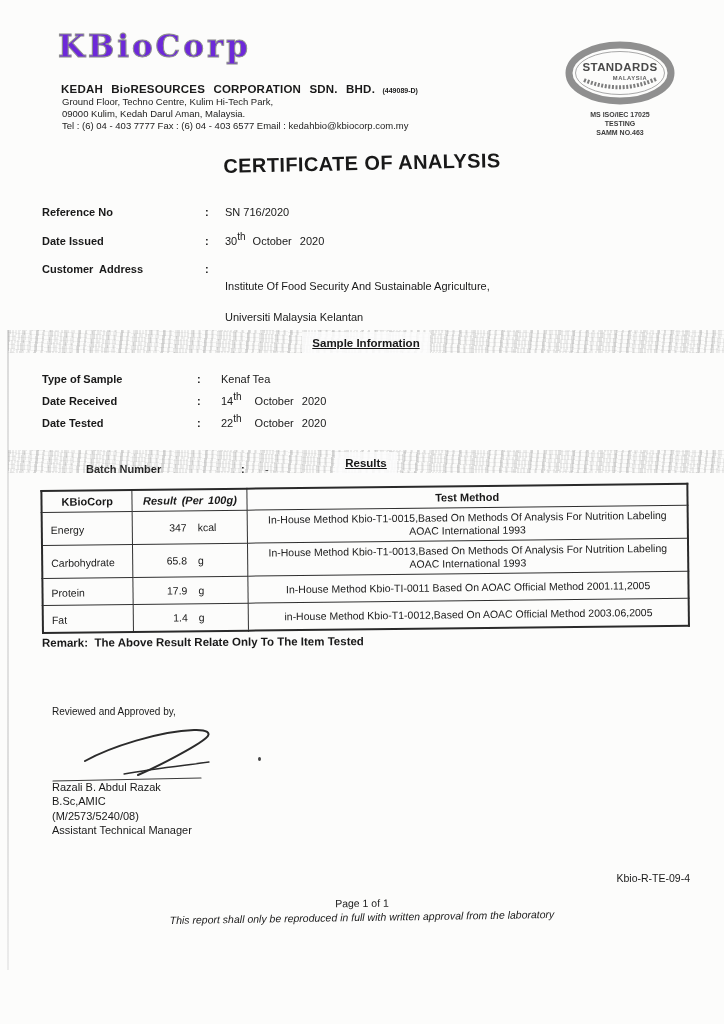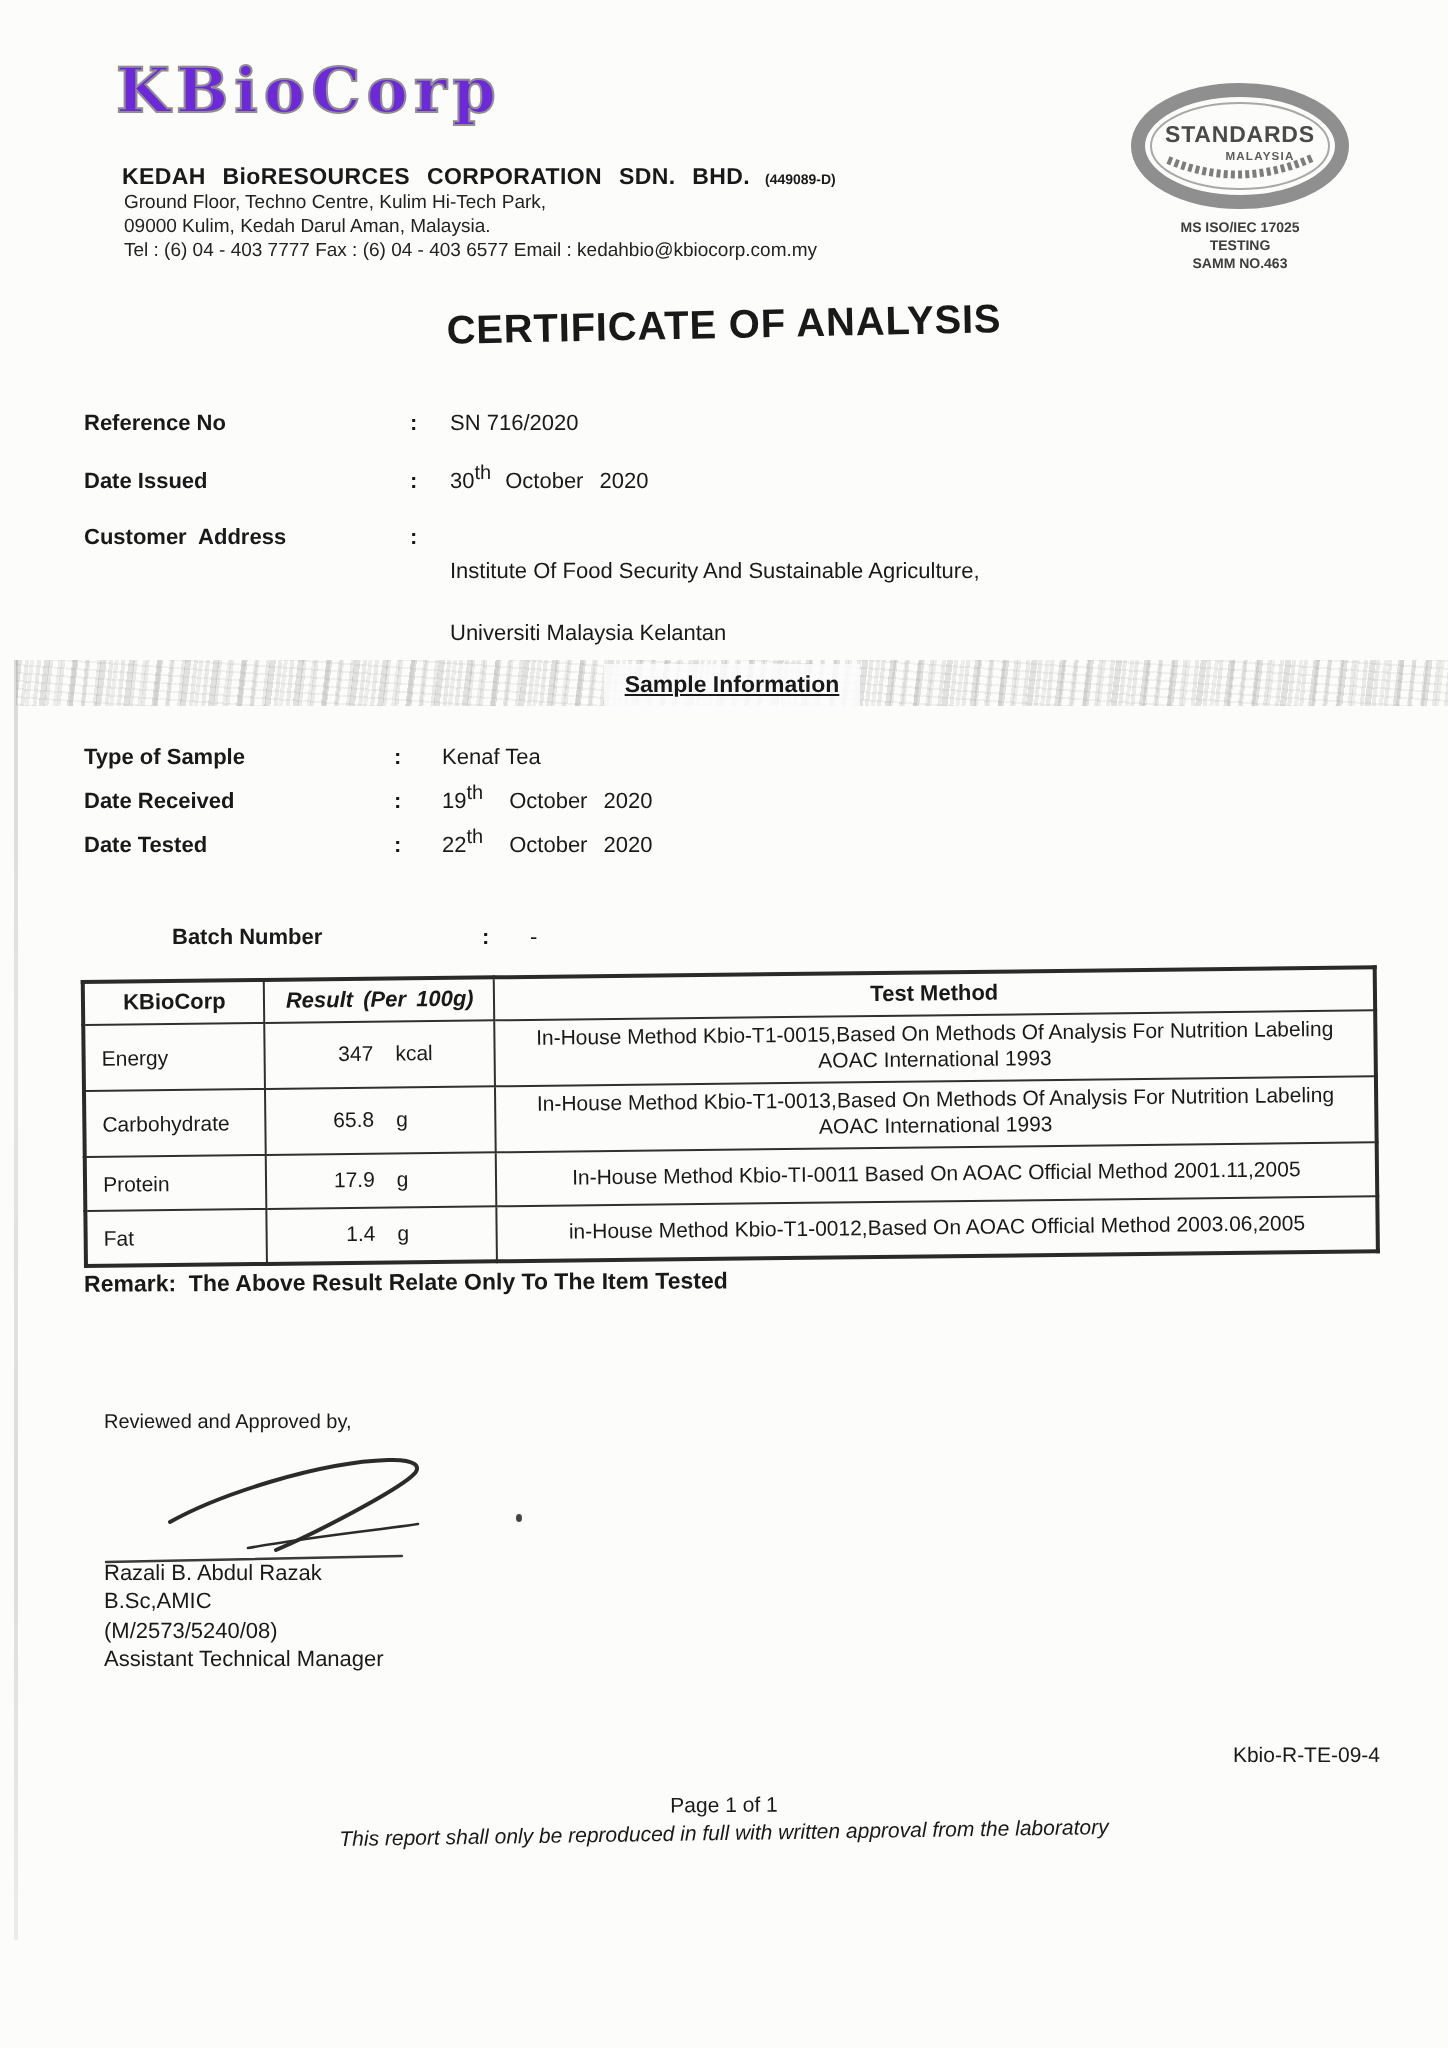--- a/index.html
+++ b/index.html
@@ -173,35 +173,38 @@
 
   <div class="field smp-grid f-type">
     <span class="lbl">Type of Sample</span>
     <span class="colon">:</span>
     <span class="value">Kenaf Tea</span>
   </div>
 
   <div class="field smp-grid f-recv">
     <span class="lbl">Date Received</span>
     <span class="colon">:</span>
-    <span class="value"><span>19</span><sup>th</sup><span class="date-rest">October 2020</span></span>
+    <span class="value"><span>14</span><sup>th</sup><span class="date-rest">October 2020</span></span>
   </div>
 
   <div class="field smp-grid f-test">
     <span class="lbl">Date Tested</span>
     <span class="colon">:</span>
     <span class="value"><span>22</span><sup>th</sup><span class="date-rest">October 2020</span></span>
   </div>
 
   <div class="field smp-grid f-batch">
     <span class="lbl">Batch Number</span>
     <span class="colon">:</span>
     <span class="value">-</span>
   </div>
 
+  <div class="noise-band band-results">
+    <span class="band-title">Results</span>
+  </div>
 
   <table class="results-table">
     <colgroup>
         <col style="width:91px">
         <col style="width:115px">
         <col style="width:442px">
       </colgroup>
     <thead>
       <tr>
         <th>KBioCorp</th>

